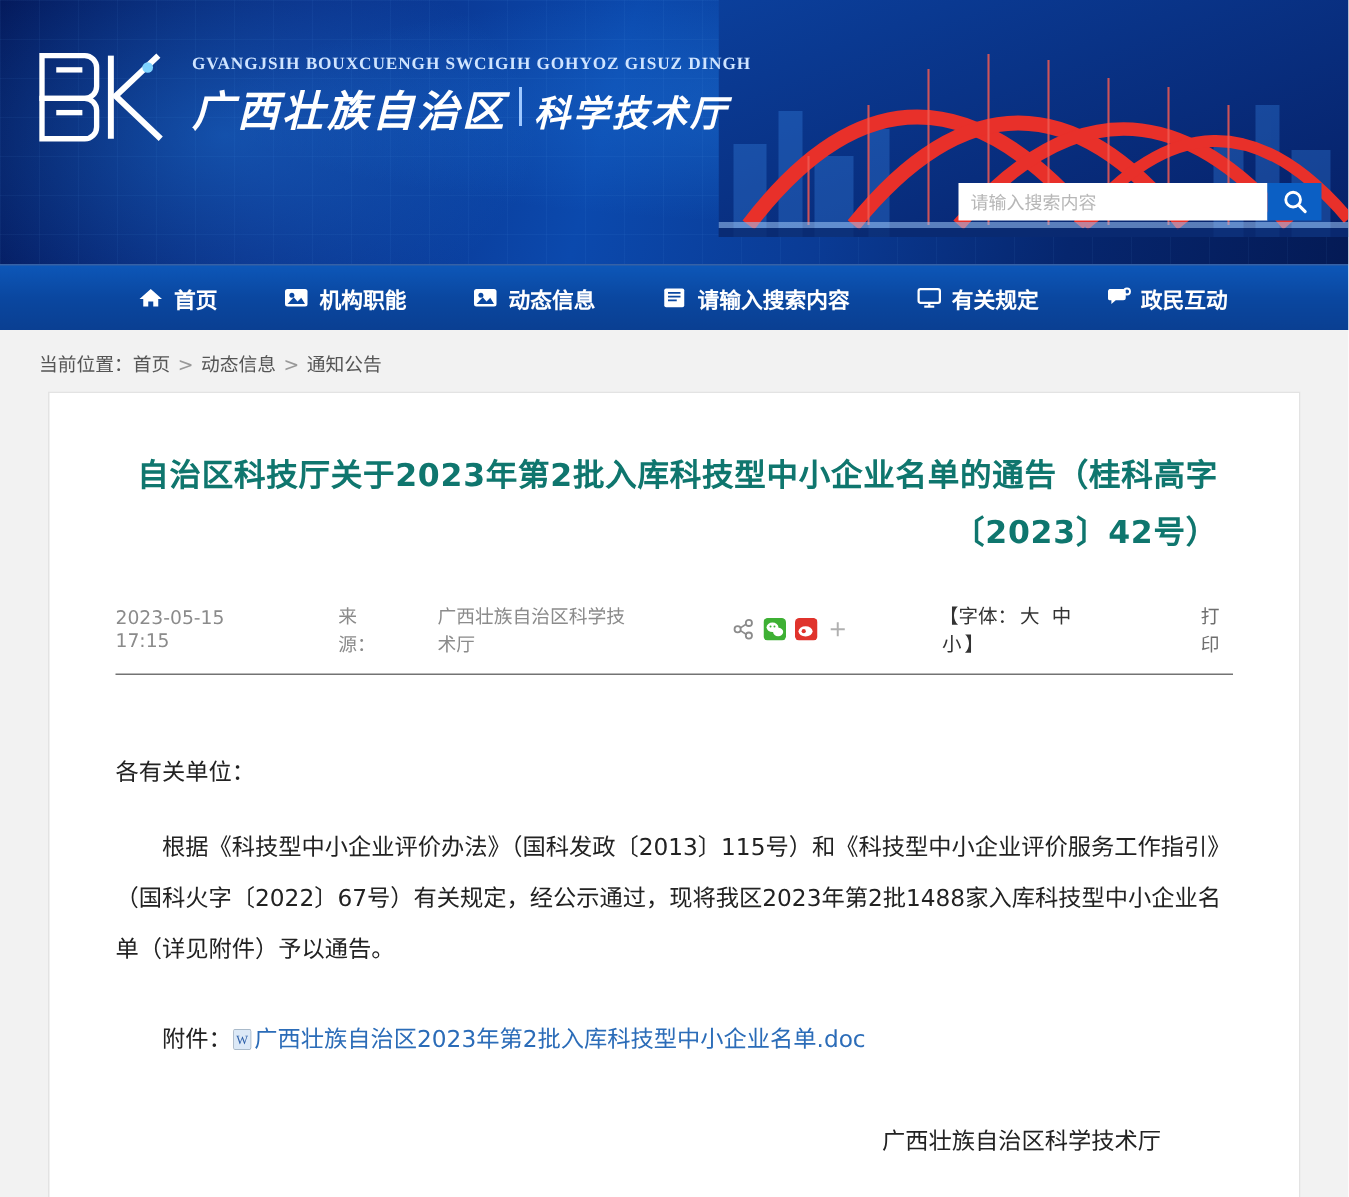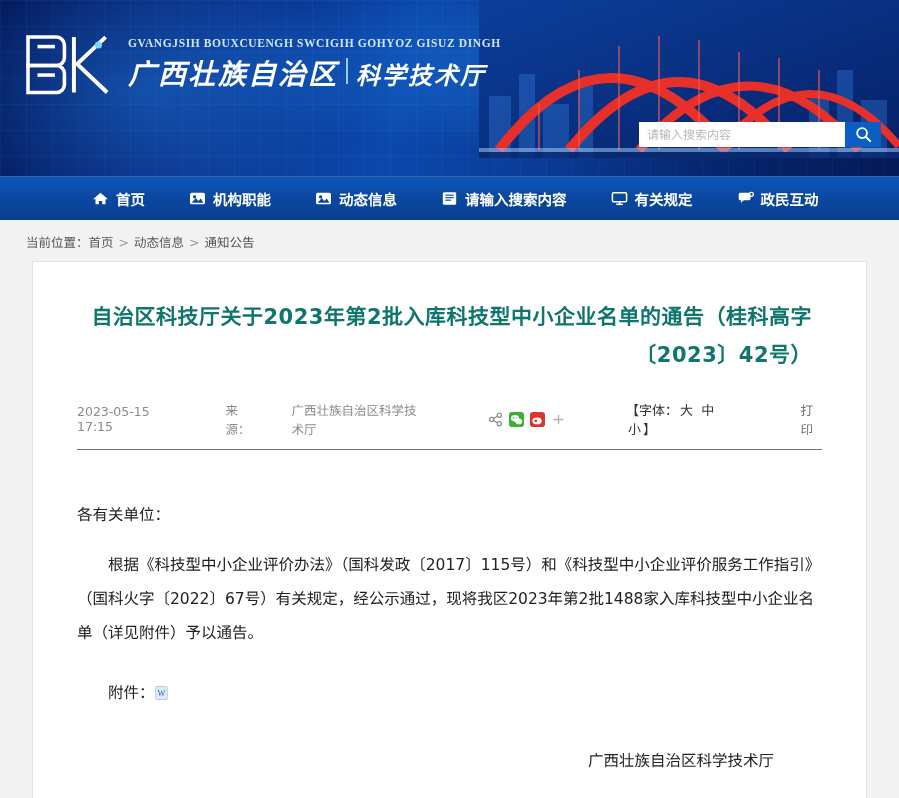--- a/index.html
+++ b/index.html
@@ -323,28 +323,28 @@
         </svg>
       </span>
 
       <span class="fontsize"><span>【字体：</span><span class="opt">大</span> <span class="opt">中</span> <span class="opt">小</span><span>】</span></span>
 
       <span class="print">打印</span>
     </div>
 
     <div class="content">
       <p>各有关单位：</p>
-      <p class="p-indent">根据《科技型中小企业评价办法》（国科发政〔2017〕115号）和《科技型中小企业评价服务工作指引》（国科火字〔2022〕67号）有关规定，经公示通过，现将我区2023年第2批1488家入库科技型中小企业名单（详见附件）予以通告。</p>
+      <p class="p-indent">根据《科技型中小企业评价办法》（国科发政〔2013〕115号）和《科技型中小企业评价服务工作指引》（国科火字〔2022〕67号）有关规定，经公示通过，现将我区2023年第2批1488家入库科技型中小企业名单（详见附件）予以通告。</p>
 
       <p class="attach">
         <span class="label">附件：</span><svg class="doc-ico" viewBox="0 0 14 15">
           <rect x="1" y="0.5" width="12" height="14" rx="1" fill="#fff" stroke="#9ab"></rect>
           <rect x="1" y="0.5" width="12" height="14" rx="1" fill="#dce9f7"></rect>
           <text x="7" y="11" font-size="9" text-anchor="middle" fill="#2b5ea8" font-family="Liberation Serif, serif">W</text>
-        </svg>
+        </svg><a href="#">广西壮族自治区2023年第2批入库科技型中小企业名单.doc</a>
       </p>
 
       <p class="signer">广西壮族自治区科学技术厅</p>
       <p class="signdate">2023年5月11日</p>
 
     </div>
 
   </div>
 </div>
 

